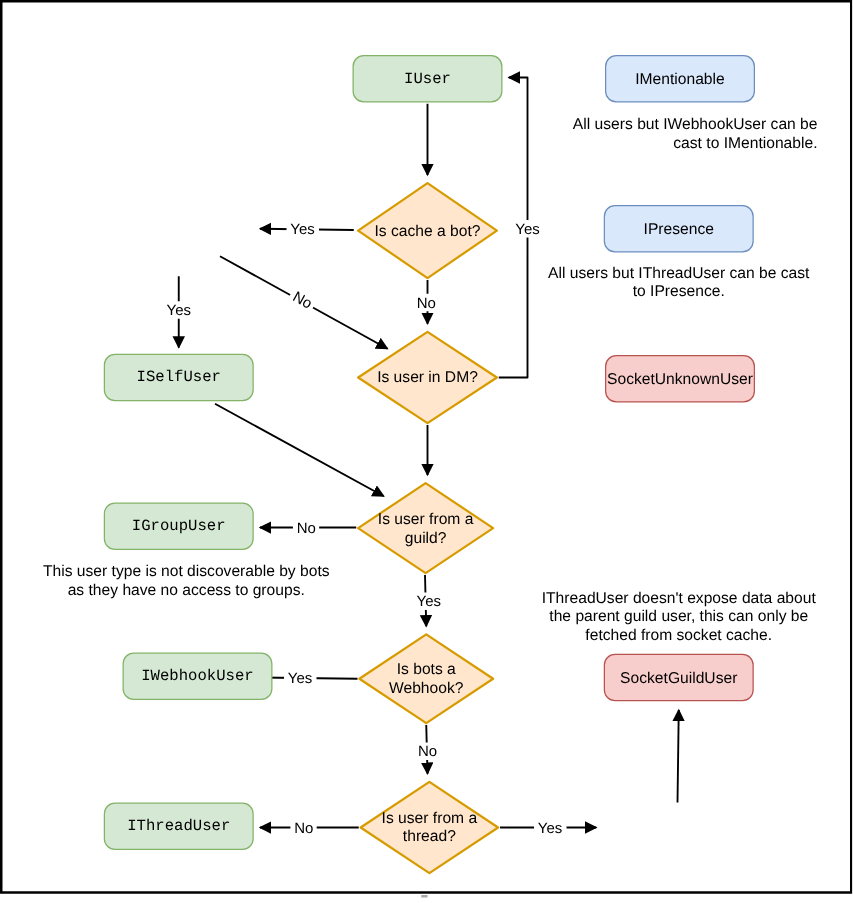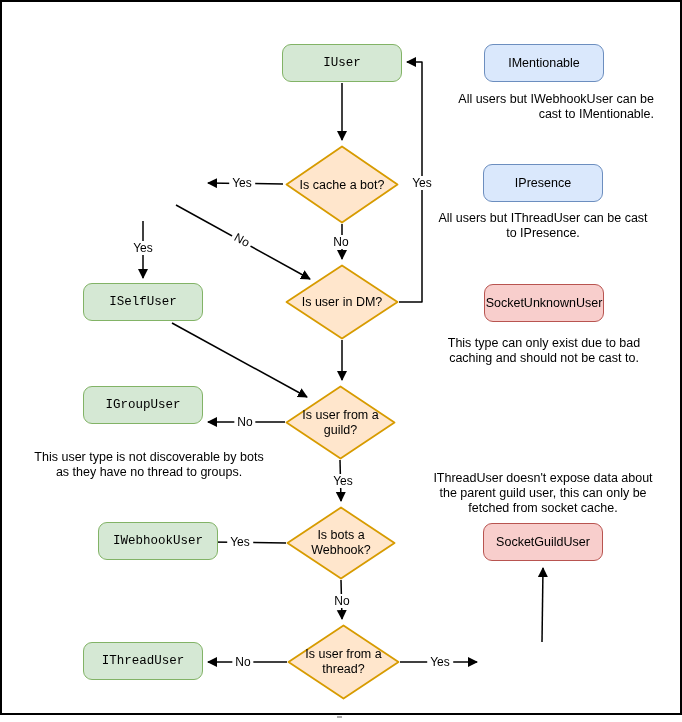--- a/index.html
+++ b/index.html
@@ -70,21 +70,21 @@
       </div>
     <div class="node blue" style="left:481px; top:162px;">
         <span>IPresence</span>
       </div>
     <div class="node red" style="left:482px; top:282px;">
         <span>SocketUnknownUser</span>
       </div>
     <div class="node green" style="left:81px;  top:281px;text-align:right;">
         <span>ISelfUser</span>
       </div>
-    <div class="node green" style="left:81px;  top:384px;">
+    <div class="node green" style="left:81px;  top:400px;">
         <span>IGroupUser</span>
       </div>
     <div class="node green" style="left:96px;  top:520px;">
         <span>IWebhookUser</span>
       </div>
     <div class="node red" style="left:481px; top:521px;">
         <span>SocketGuildUser</span>
       </div>
     <div class="node green" style="left:81px;  top:640px;">
         <span>IThreadUser</span>
@@ -128,19 +128,18 @@
     <span class="edge-label" style="left:420px; top:181px;">Yes</span>
     <span class="edge-label" style="left:243px; top:420px;">No</span>
     <span class="edge-label" style="left:341px; top:479px;">Yes</span>
     <span class="edge-label" style="left:238px; top:540px;">Yes</span>
     <span class="edge-label" style="left:340px; top:599px;">No</span>
     <span class="edge-label" style="left:241px; top:660px;">No</span>
     <span class="edge-label" style="left:438px; top:660px;">Yes</span>
 
     <div class="note" style="left:432px; top:90px;  width:220px;text-align:right;">All users but IWebhookUser can be cast to IMentionable.</div>
     <div class="note" style="left:431px; top:209px; width:220px;">All users but IThreadUser can be cast to IPresence.</div>
-    <div class="note" style="left:427px; top:334px; width:230px;">This type can only exist due to bad caching and should not be cast to.</div>
-    <div class="note" style="left:27px;  top:448px; width:240px;">This user type is not discoverable by bots as they have no thread to groups.</div>
+    <div class="note" style="left:27px;  top:448px; width:240px;">This user type is not discoverable by bots as they have no access to groups.</div>
     <div class="note" style="left:421px; top:469px; width:240px;">IThreadUser doesn't expose data about the parent guild user, this can only be fetched from socket cache.</div>
 
   </div>
   <div id="caption-mark"></div>
 </div>
 
 </body></html>

